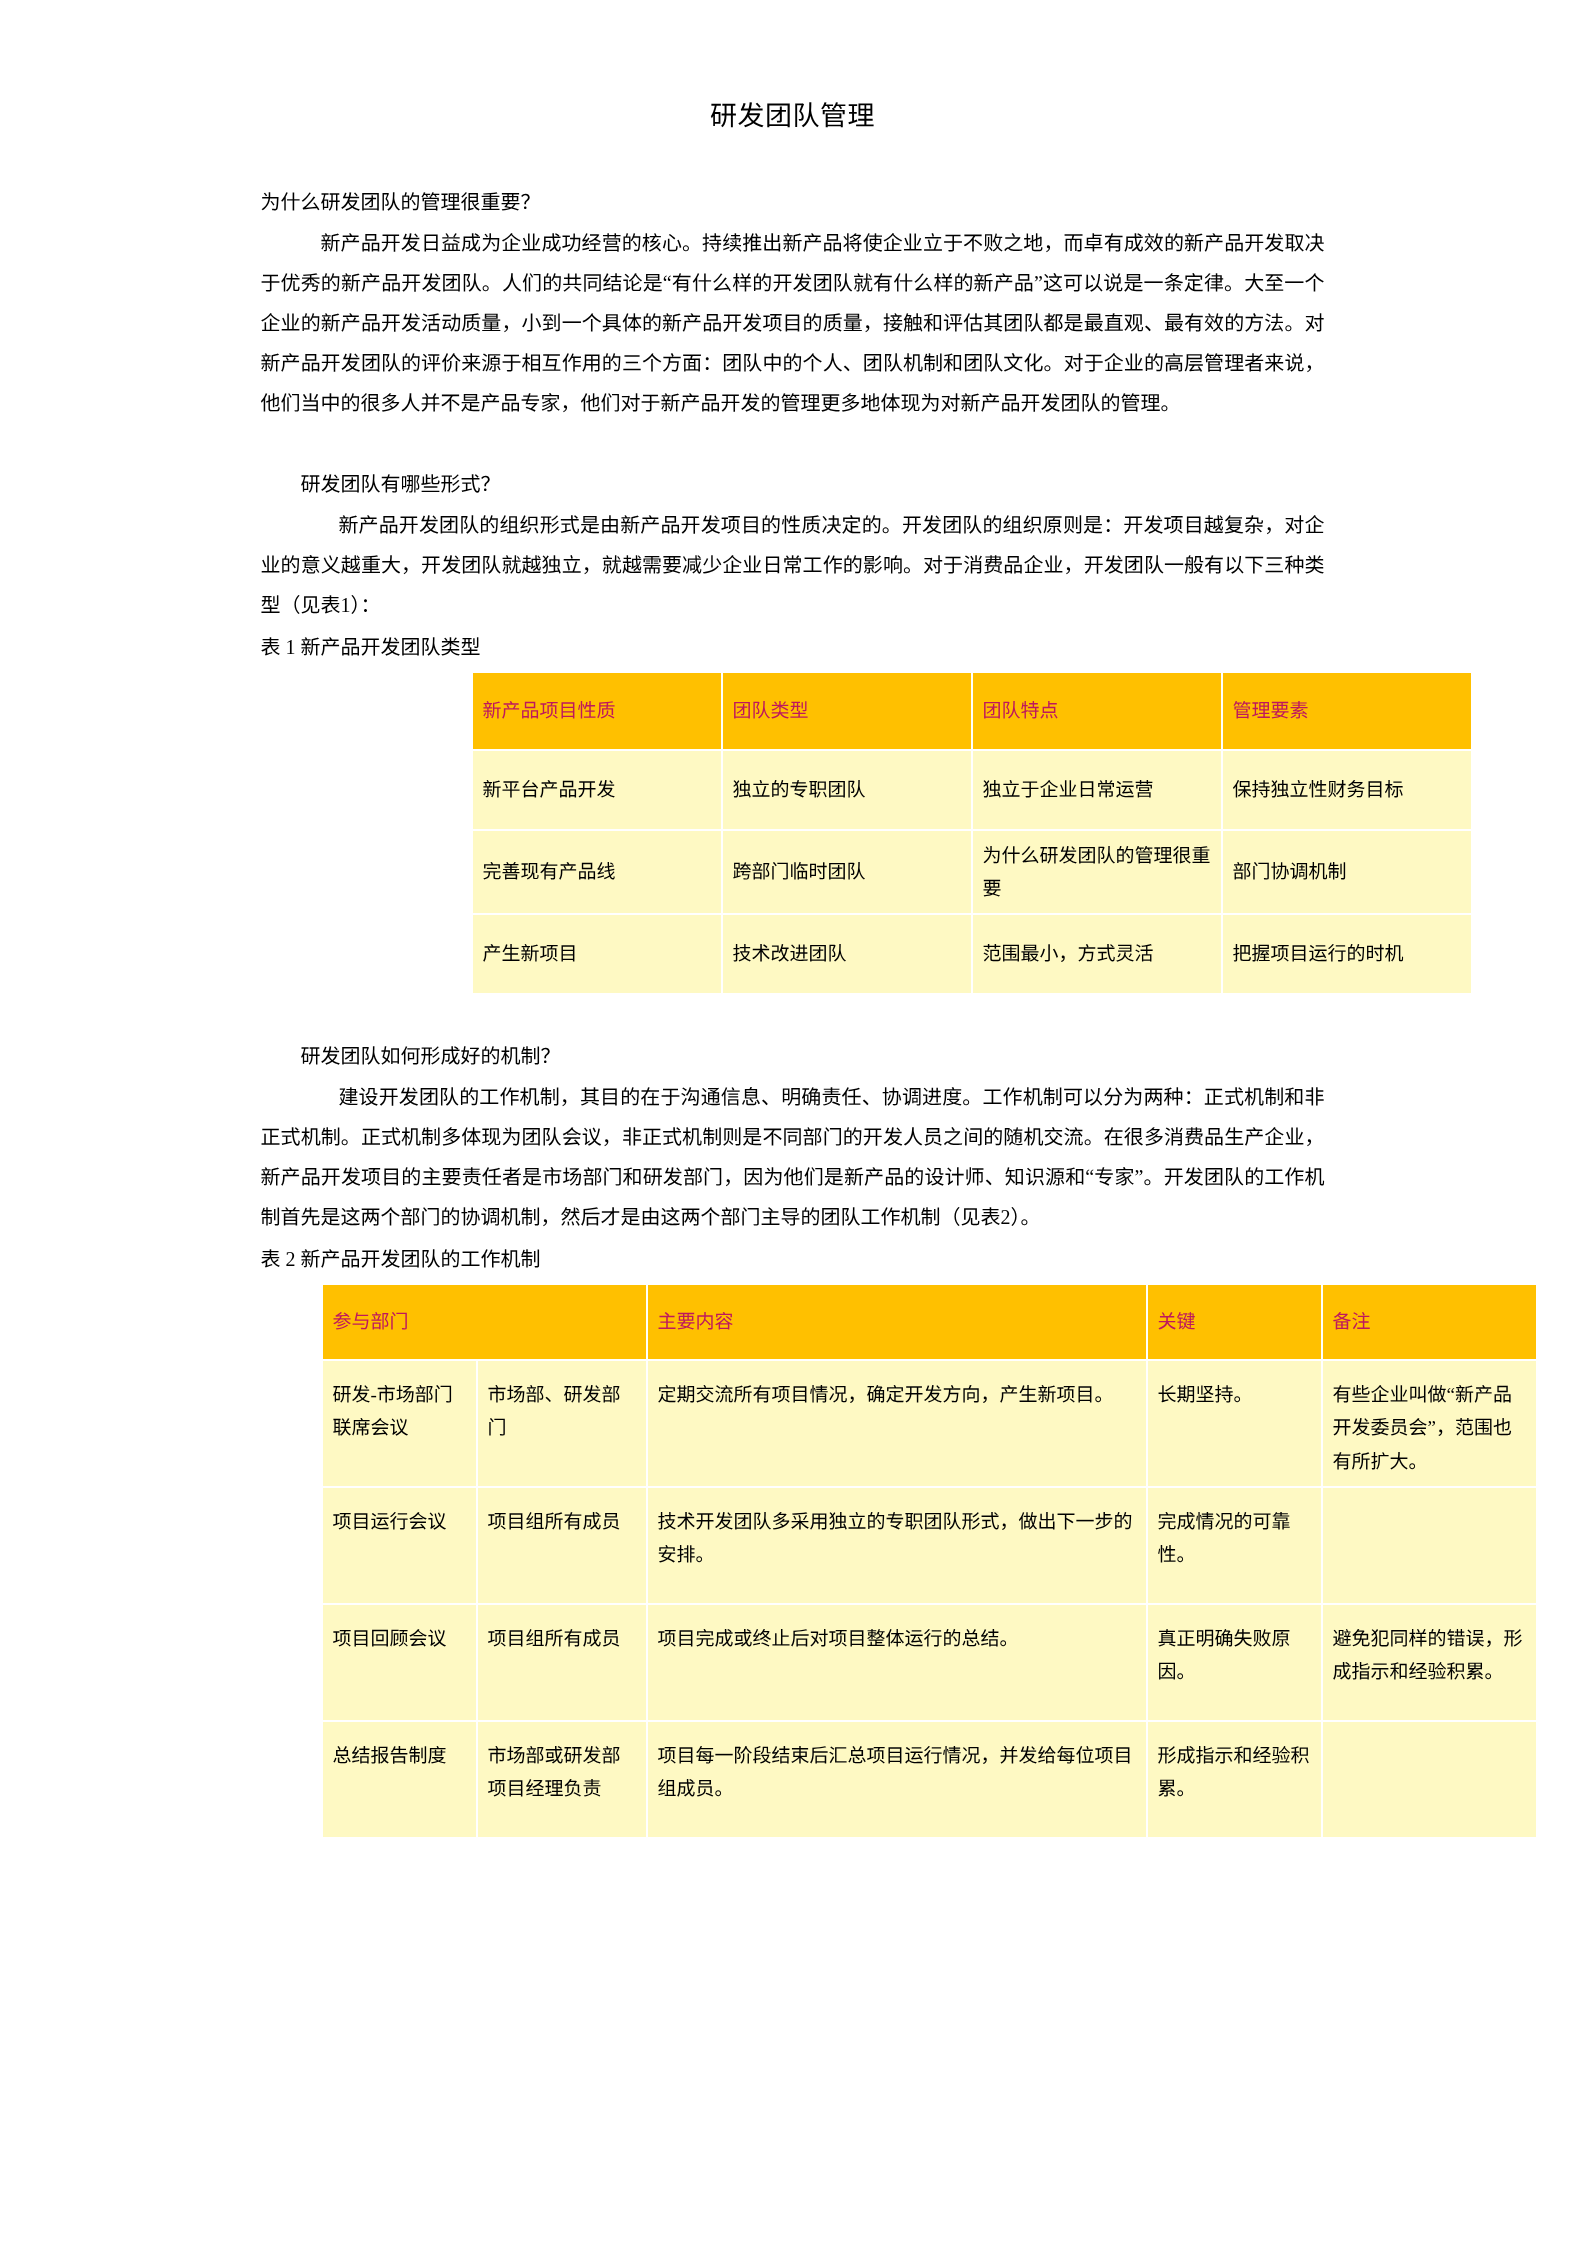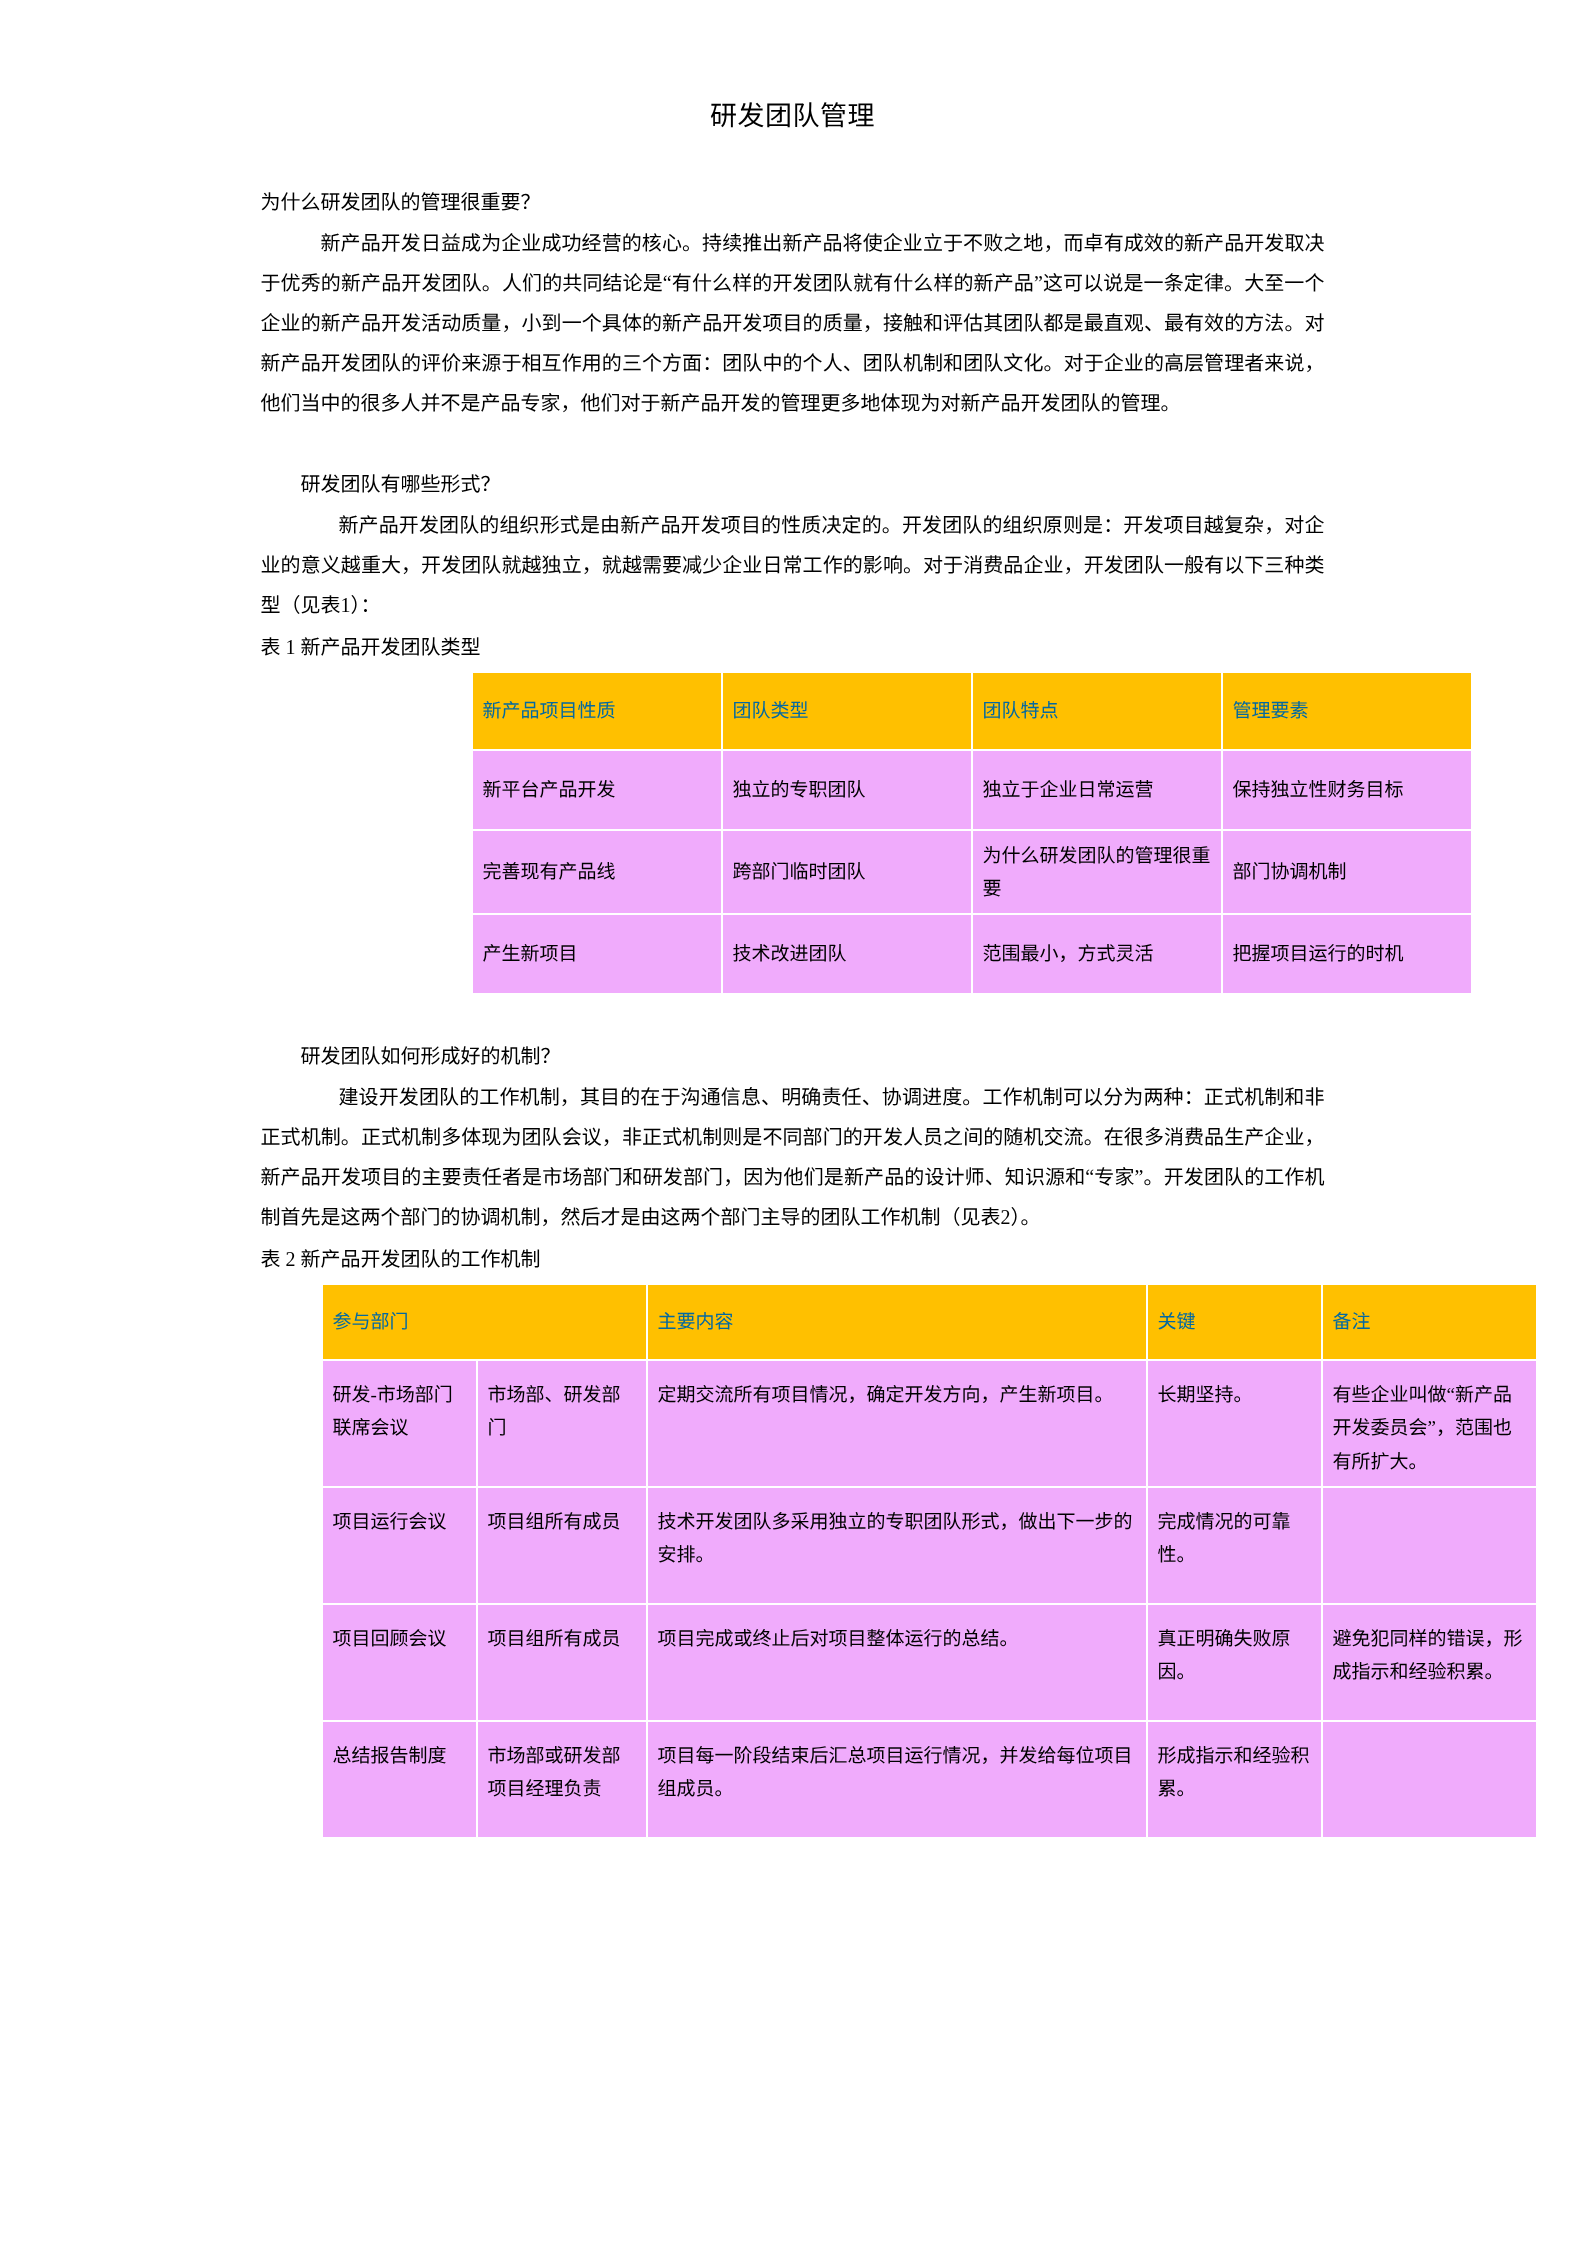--- a/index.html
+++ b/index.html
@@ -64,27 +64,27 @@
   }
   table.doc-table td, table.doc-table th {
     vertical-align: middle;
     padding: 8px 10px 8px 10px;
     border: 2px solid #ffffff;
     font-weight: normal;
     text-align: left;
   }
   table.doc-table thead th {
     background: #FFC000;
-    color: #0369a1;
+    color: #be185d;
     height: 48px;
     padding-top: 14px;
     padding-bottom: 14px;
   }
   table.doc-table tbody td {
-    background: #f0abfc;
+    background: #fef9c3;
   }
 
   
   .t1-wrap {
     margin-left: 210px;
   }
   table.t1 { width: 1000px; }
   table.t1 col.c1 { width: 250px; }
   table.t1 col.c2 { width: 250px; }
   table.t1 col.c3 { width: 250px; }

